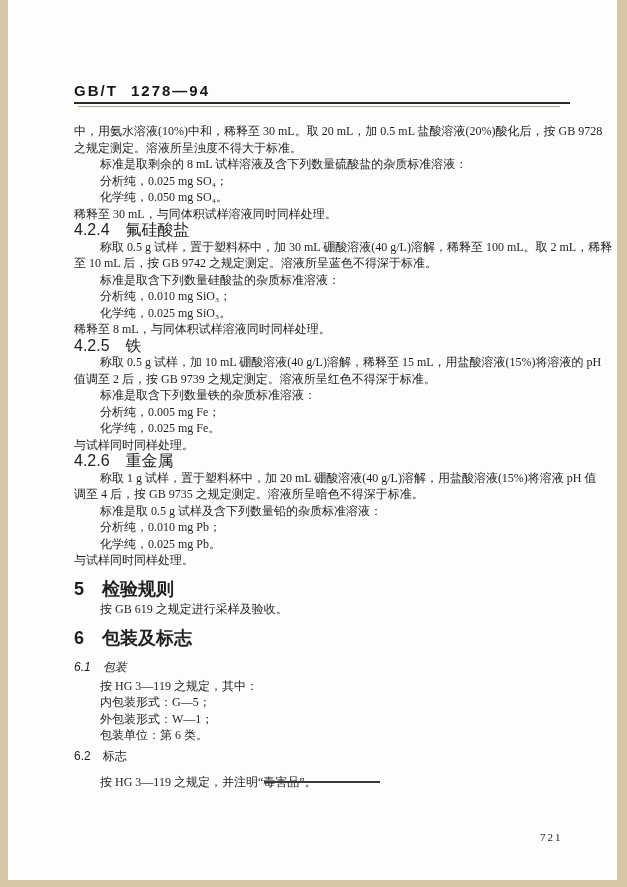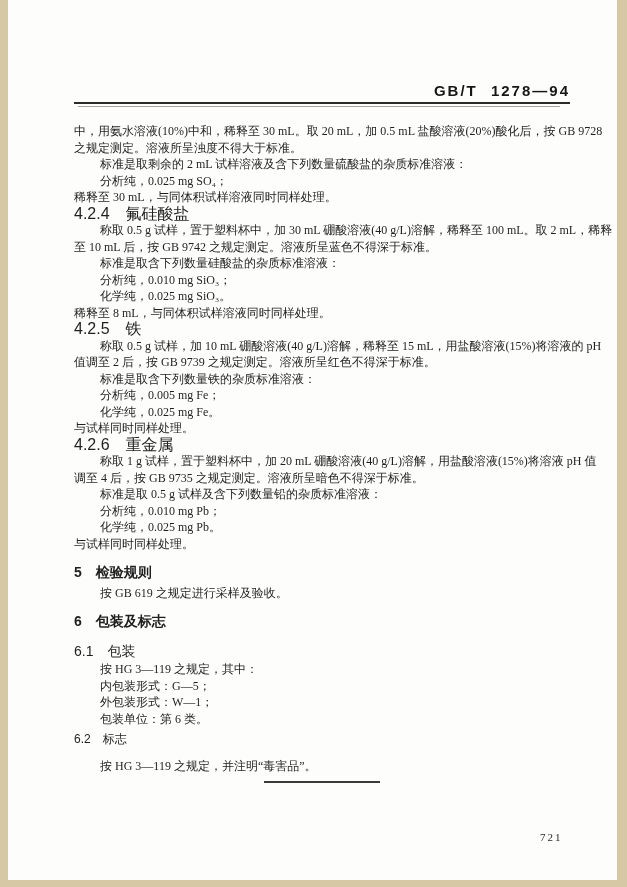--- a/index.html
+++ b/index.html
@@ -25,21 +25,21 @@
     left: 8px; top: 0; right: 10px; bottom: 7px;
     background: var(--paper);
     color: var(--ink);
   }
   .doc-header {
     position: absolute;
     left: 66px; right: 47px; top: 0;
   }
   .doc-title {
     padding-top: 82px;
-    text-align: right;
+    text-align: left;
     font-family: "Liberation Sans", sans-serif;
     font-weight: bold;
     font-size: 15px;
     letter-spacing: 2px;
     word-spacing: 7px;
     color: #161616;
   }
   .header-rule {
     margin-top: 3px;
     height: 2px;
@@ -63,29 +63,30 @@
   .ln { white-space: nowrap; }
   .i1 { padding-left: 26px; }
   .s-clause {
     font-family: "Liberation Sans", sans-serif;
     font-weight: normal;
     font-size: 16px;
   }
   .s-h1 {
     font-family: "Liberation Sans", sans-serif;
     font-weight: bold;
-    font-size: 14px;
+    font-size: 18px;
     margin-top: 12px;
     margin-bottom: 4px;
   }
   .s-h2 {
     font-family: "Liberation Sans", sans-serif;
-    font-size: 14px;
+    font-size: 12px;
     margin-top: 13px;
     margin-bottom: 2px;
+    font-style: italic;
   }
   .s-h2b {
     font-family: "Liberation Sans", sans-serif;
     font-size: 12px;
     margin-top: 4px;
     margin-bottom: 10px;
   }
   .end-rule {
     position: absolute;
     left: 256px; top: 781px;
@@ -107,22 +108,23 @@
 
 <div class="scan">
   <div class="paper">
     <div class="doc-header">
       <div class="doc-title">GB/T 1278—94</div>
       <div class="header-rule"></div>
     </div>
     <div class="content">
         <div class="ln s-body">中，用氨水溶液(10%)中和，稀释至 30 mL。取 20 mL，加 0.5 mL 盐酸溶液(20%)酸化后，按 GB 9728</div>
         <div class="ln s-body">之规定测定。溶液所呈浊度不得大于标准。</div>
-        <div class="ln s-body i1">标准是取剩余的 2 mL 试样溶液及含下列数量硫酸盐的杂质标准溶液：</div>
+        <div class="ln s-body i1">标准是取剩余的 8 mL 试样溶液及含下列数量硫酸盐的杂质标准溶液：</div>
         <div class="ln s-body i1">分析纯，0.025 mg SO₄；</div>
+        <div class="ln s-body i1">化学纯，0.050 mg SO₄。</div>
         <div class="ln s-body">稀释至 30 mL，与同体积试样溶液同时同样处理。</div>
         <div class="ln s-clause">4.2.4　氟硅酸盐</div>
         <div class="ln s-body i1">称取 0.5 g 试样，置于塑料杯中，加 30 mL 硼酸溶液(40 g/L)溶解，稀释至 100 mL。取 2 mL，稀释</div>
         <div class="ln s-body">至 10 mL 后，按 GB 9742 之规定测定。溶液所呈蓝色不得深于标准。</div>
         <div class="ln s-body i1">标准是取含下列数量硅酸盐的杂质标准溶液：</div>
         <div class="ln s-body i1">分析纯，0.010 mg SiO₃；</div>
         <div class="ln s-body i1">化学纯，0.025 mg SiO₃。</div>
         <div class="ln s-body">稀释至 8 mL，与同体积试样溶液同时同样处理。</div>
         <div class="ln s-clause">4.2.5　铁</div>
         <div class="ln s-body i1">称取 0.5 g 试样，加 10 mL 硼酸溶液(40 g/L)溶解，稀释至 15 mL，用盐酸溶液(15%)将溶液的 pH</div>

